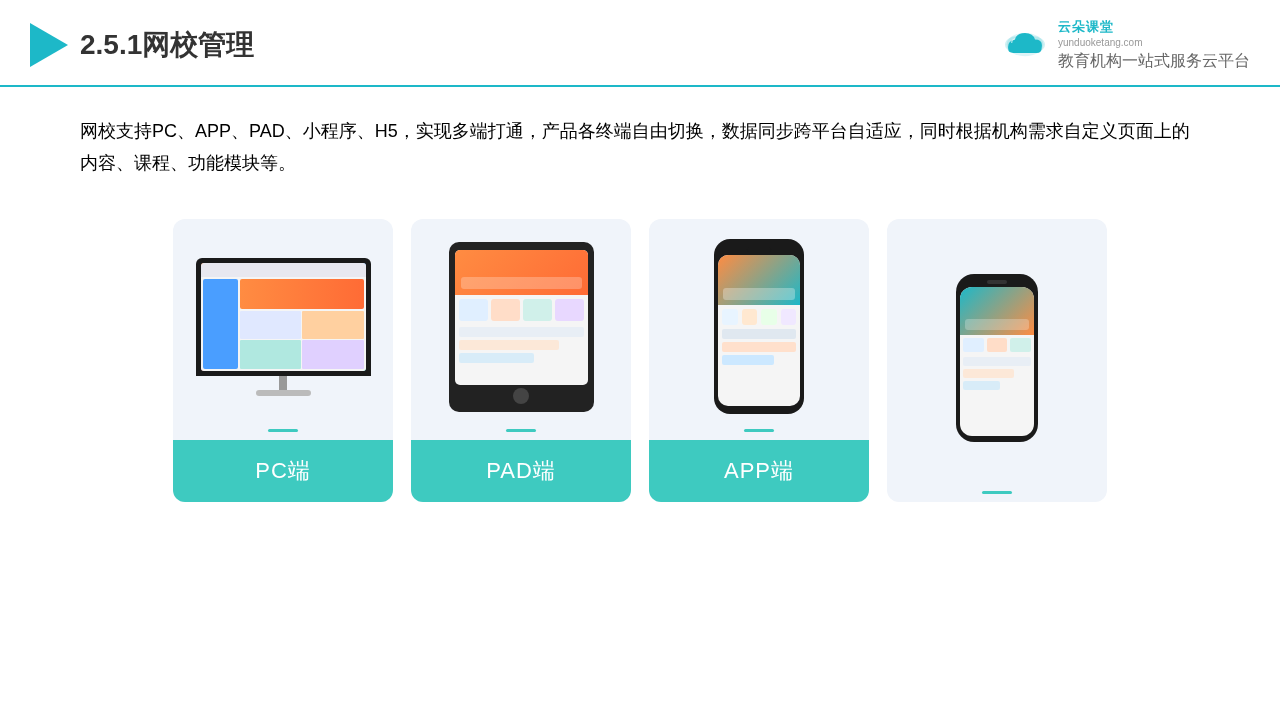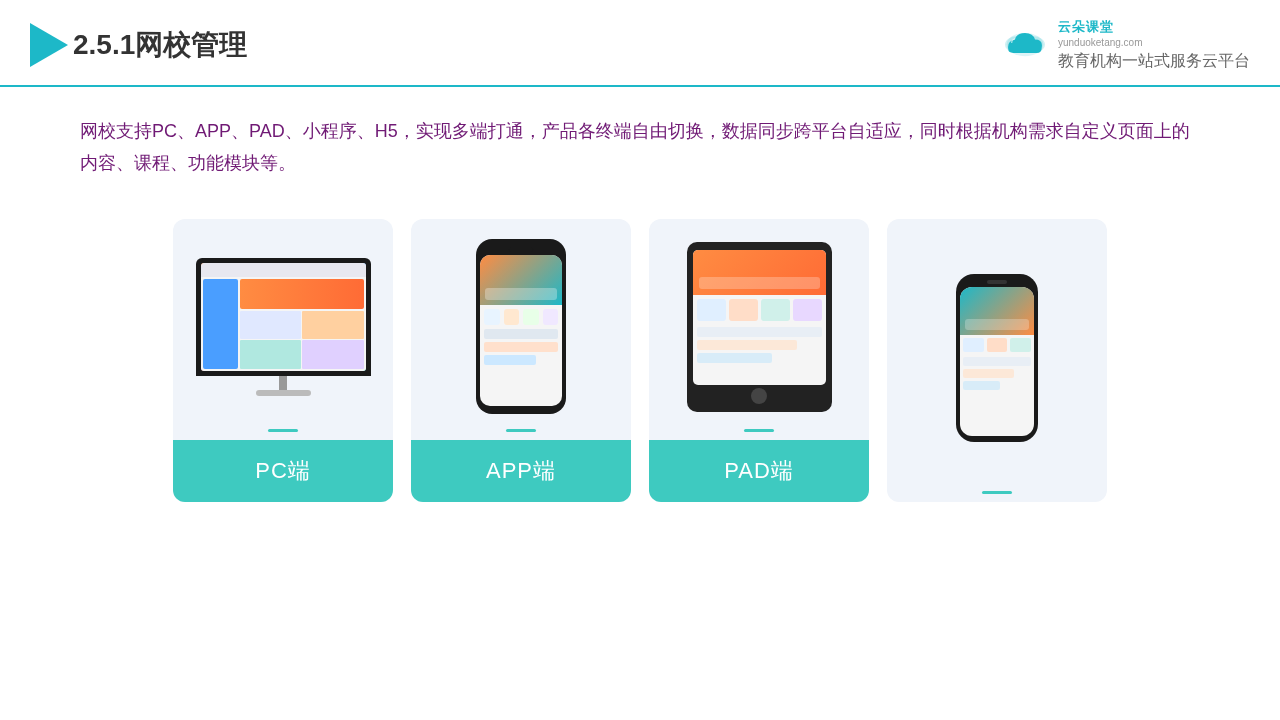--- a/index.html
+++ b/index.html
@@ -17,21 +17,21 @@
       display: flex;
       align-items: center;
       justify-content: space-between;
       padding: 18px 30px 0 30px;
       border-bottom: 2px solid #1db8c8;
       padding-bottom: 12px;
     }
     .header-left {
       display: flex;
       align-items: center;
-      gap: 5px;
+      gap: 12px;
     }
     .play-icon {
       width: 0;
       height: 0;
       border-top: 22px solid transparent;
       border-bottom: 22px solid transparent;
       border-left: 38px solid #1db8c8;
     }
     .page-title {
       font-size: 28px;
@@ -66,21 +66,21 @@
     }
     .logo-tagline {
       font-size: 16px;
       color: #666;
     }
 
     
     .description {
       padding: 28px 80px 10px 80px;
       font-size: 18px;
-      color: #701a75;
+      color: #000000;
       line-height: 1.8;
     }
 
     
     .cards-container {
       display: flex;
       justify-content: center;
       gap: 18px;
       padding: 30px 60px 0 60px;
     }
@@ -458,64 +458,64 @@
         <div class="monitor-stand"></div>
         <div class="monitor-base"></div>
       </div>
     </div>
     <div class="card-indicator"></div>
     <div class="card-label">PC端</div>
   </div>
 
   <div class="card">
     <div class="card-image-area">
+      <div class="tablet-mockup">
+        <div class="tablet-screen">
+          <div class="tablet-banner"></div>
+          <div class="tablet-icons">
+            <div class="tablet-icon"></div>
+            <div class="tablet-icon"></div>
+            <div class="tablet-icon"></div>
+            <div class="tablet-icon"></div>
+          </div>
+          <div class="tablet-rows">
+            <div class="tablet-row"></div>
+            <div class="tablet-row"></div>
+            <div class="tablet-row"></div>
+          </div>
+        </div>
+        <div class="tablet-home-btn"></div>
+      </div>
+    </div>
+    <div class="card-indicator"></div>
+    <div class="card-label">PAD端</div>
+  </div>
+
+  <div class="card">
+    <div class="card-image-area">
       <div class="phone-mockup">
         <div class="phone-notch"></div>
         <div class="phone-screen">
           <div class="phone-screen-banner"></div>
           <div class="phone-icons-row">
             <div class="phone-icon-item"></div>
             <div class="phone-icon-item"></div>
             <div class="phone-icon-item"></div>
             <div class="phone-icon-item"></div>
           </div>
           <div class="phone-content-rows">
             <div class="phone-content-row"></div>
             <div class="phone-content-row"></div>
             <div class="phone-content-row"></div>
           </div>
         </div>
       </div>
     </div>
     <div class="card-indicator"></div>
     <div class="card-label">APP端</div>
-  </div>
-
-  <div class="card">
-    <div class="card-image-area">
-      <div class="tablet-mockup">
-        <div class="tablet-screen">
-          <div class="tablet-banner"></div>
-          <div class="tablet-icons">
-            <div class="tablet-icon"></div>
-            <div class="tablet-icon"></div>
-            <div class="tablet-icon"></div>
-            <div class="tablet-icon"></div>
-          </div>
-          <div class="tablet-rows">
-            <div class="tablet-row"></div>
-            <div class="tablet-row"></div>
-            <div class="tablet-row"></div>
-          </div>
-        </div>
-        <div class="tablet-home-btn"></div>
-      </div>
-    </div>
-    <div class="card-indicator"></div>
-    <div class="card-label">PAD端</div>
   </div>
 
   <div class="card">
     <div class="card-image-area">
       <div class="phone-mini">
         <div class="phone-mini-notch"></div>
         <div class="phone-mini-screen">
           <div class="phone-mini-banner"></div>
           <div class="phone-mini-icons">
             <div class="phone-mini-icon"></div>

